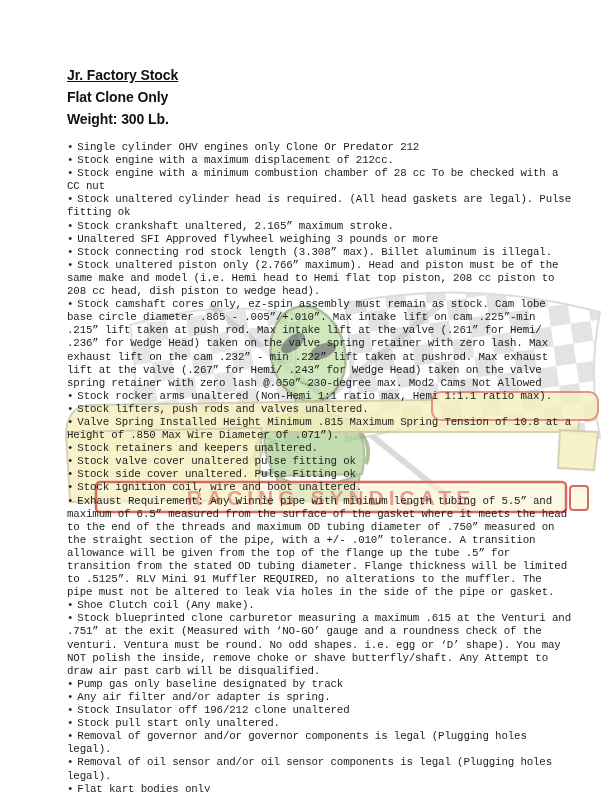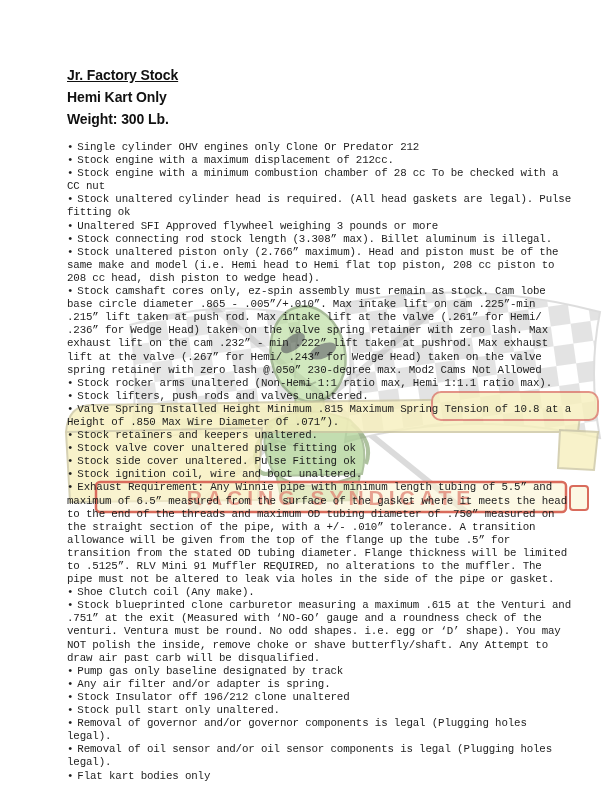--- a/index.html
+++ b/index.html
@@ -83,33 +83,34 @@
 
     <g>
       <rect x="96" y="482" width="470" height="30" rx="4" fill="#faf3d2" fill-opacity="0.6" stroke-width="2.5" stroke="#d96b5c"></rect>
       <rect x="570" y="486" width="18" height="24" rx="3" fill="#faf3d2" fill-opacity="0.6" stroke="#d96b5c" stroke-width="2"></rect>
       <text x="331" y="505" text-anchor="middle" class="banner-text" font-size="21" letter-spacing="5" fill="#e08373" fill-opacity="0.75">RACING SYNDICATE</text>
     </g>
   </svg>
 
   <div class="content">
     <div class="hline underlined">Jr. Factory Stock</div>
-    <div class="hline">Hemi Kart Only</div>
+    <div class="hline">Flat Clone Only</div>
     <div class="hline">Weight: 300 Lb.</div>
 
     <div class="rules">
 
         <div class="rule"><span class="bullet">•</span><span>Single cylinder OHV engines only Clone Or Predator 212</span></div>
 
         <div class="rule"><span class="bullet">•</span><span>Stock engine with a maximum displacement of 212cc.</span></div>
 
         <div class="rule"><span class="bullet">•</span><span>Stock engine with a minimum combustion chamber of 28 cc To be checked with a CC nut</span></div>
 
         <div class="rule"><span class="bullet">•</span><span>Stock unaltered cylinder head is required. (All head gaskets are legal). Pulse fitting ok</span></div>
 
+        <div class="rule"><span class="bullet">•</span><span>Stock crankshaft unaltered, 2.165” maximum stroke.</span></div>
 
         <div class="rule"><span class="bullet">•</span><span>Unaltered SFI Approved flywheel weighing 3 pounds or more</span></div>
 
         <div class="rule"><span class="bullet">•</span><span>Stock connecting rod stock length (3.308” max). Billet aluminum is illegal.</span></div>
 
         <div class="rule"><span class="bullet">•</span><span>Stock unaltered piston only (2.766” maximum). Head and piston must be of the same make and model (i.e. Hemi head to Hemi flat top piston, 208 cc piston to 208 cc head, dish piston to wedge head).</span></div>
 
         <div class="rule"><span class="bullet">•</span><span>Stock camshaft cores only, ez-spin assembly must remain as stock. Cam lobe base circle diameter .865 - .005”/+.010”. Max intake lift on cam .225”-min .215” lift taken at push rod. Max intake lift at the valve (.261” for Hemi/ .236” for Wedge Head) taken on the valve spring retainer with zero lash. Max exhaust lift on the cam .232” - min .222” lift taken at pushrod. Max exhaust lift at the valve (.267” for Hemi/ .243” for Wedge Head) taken on the valve spring retainer with zero lash @.050” 230-degree max. Mod2 Cams Not Allowed</span></div>
 
         <div class="rule"><span class="bullet">•</span><span>Stock rocker arms unaltered (Non-Hemi 1:1 ratio max, Hemi 1:1.1 ratio max).</span></div>

